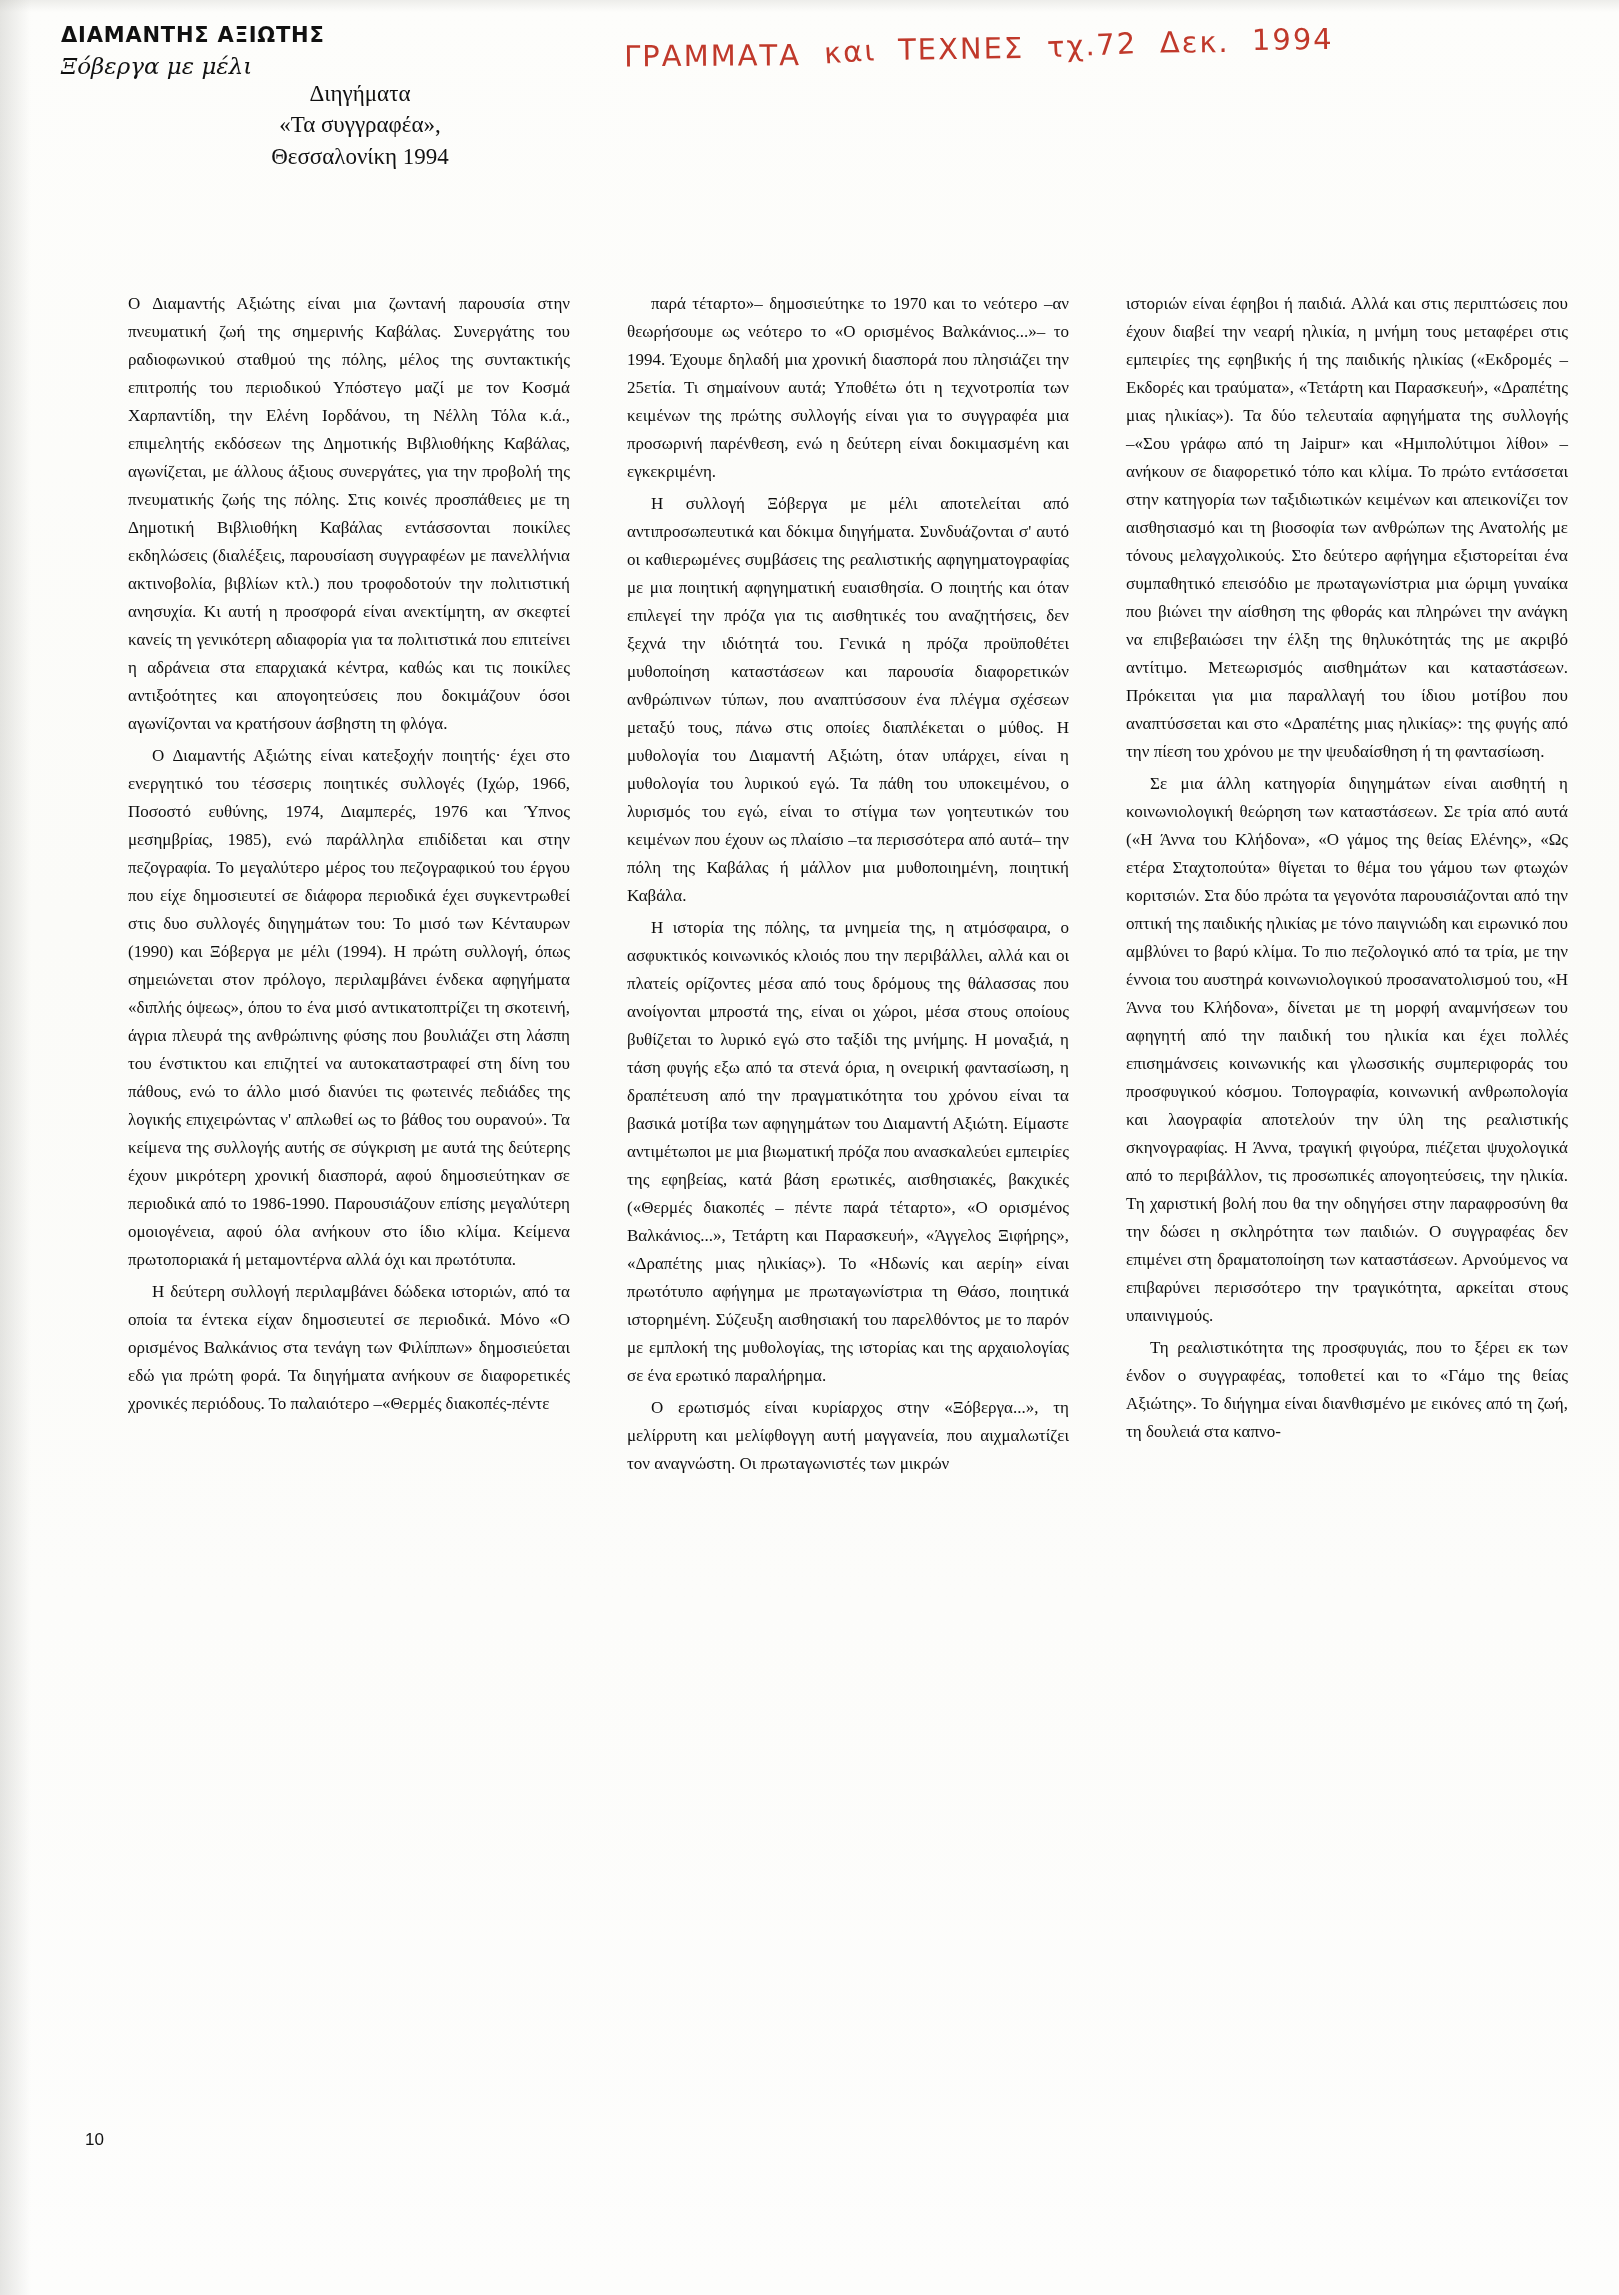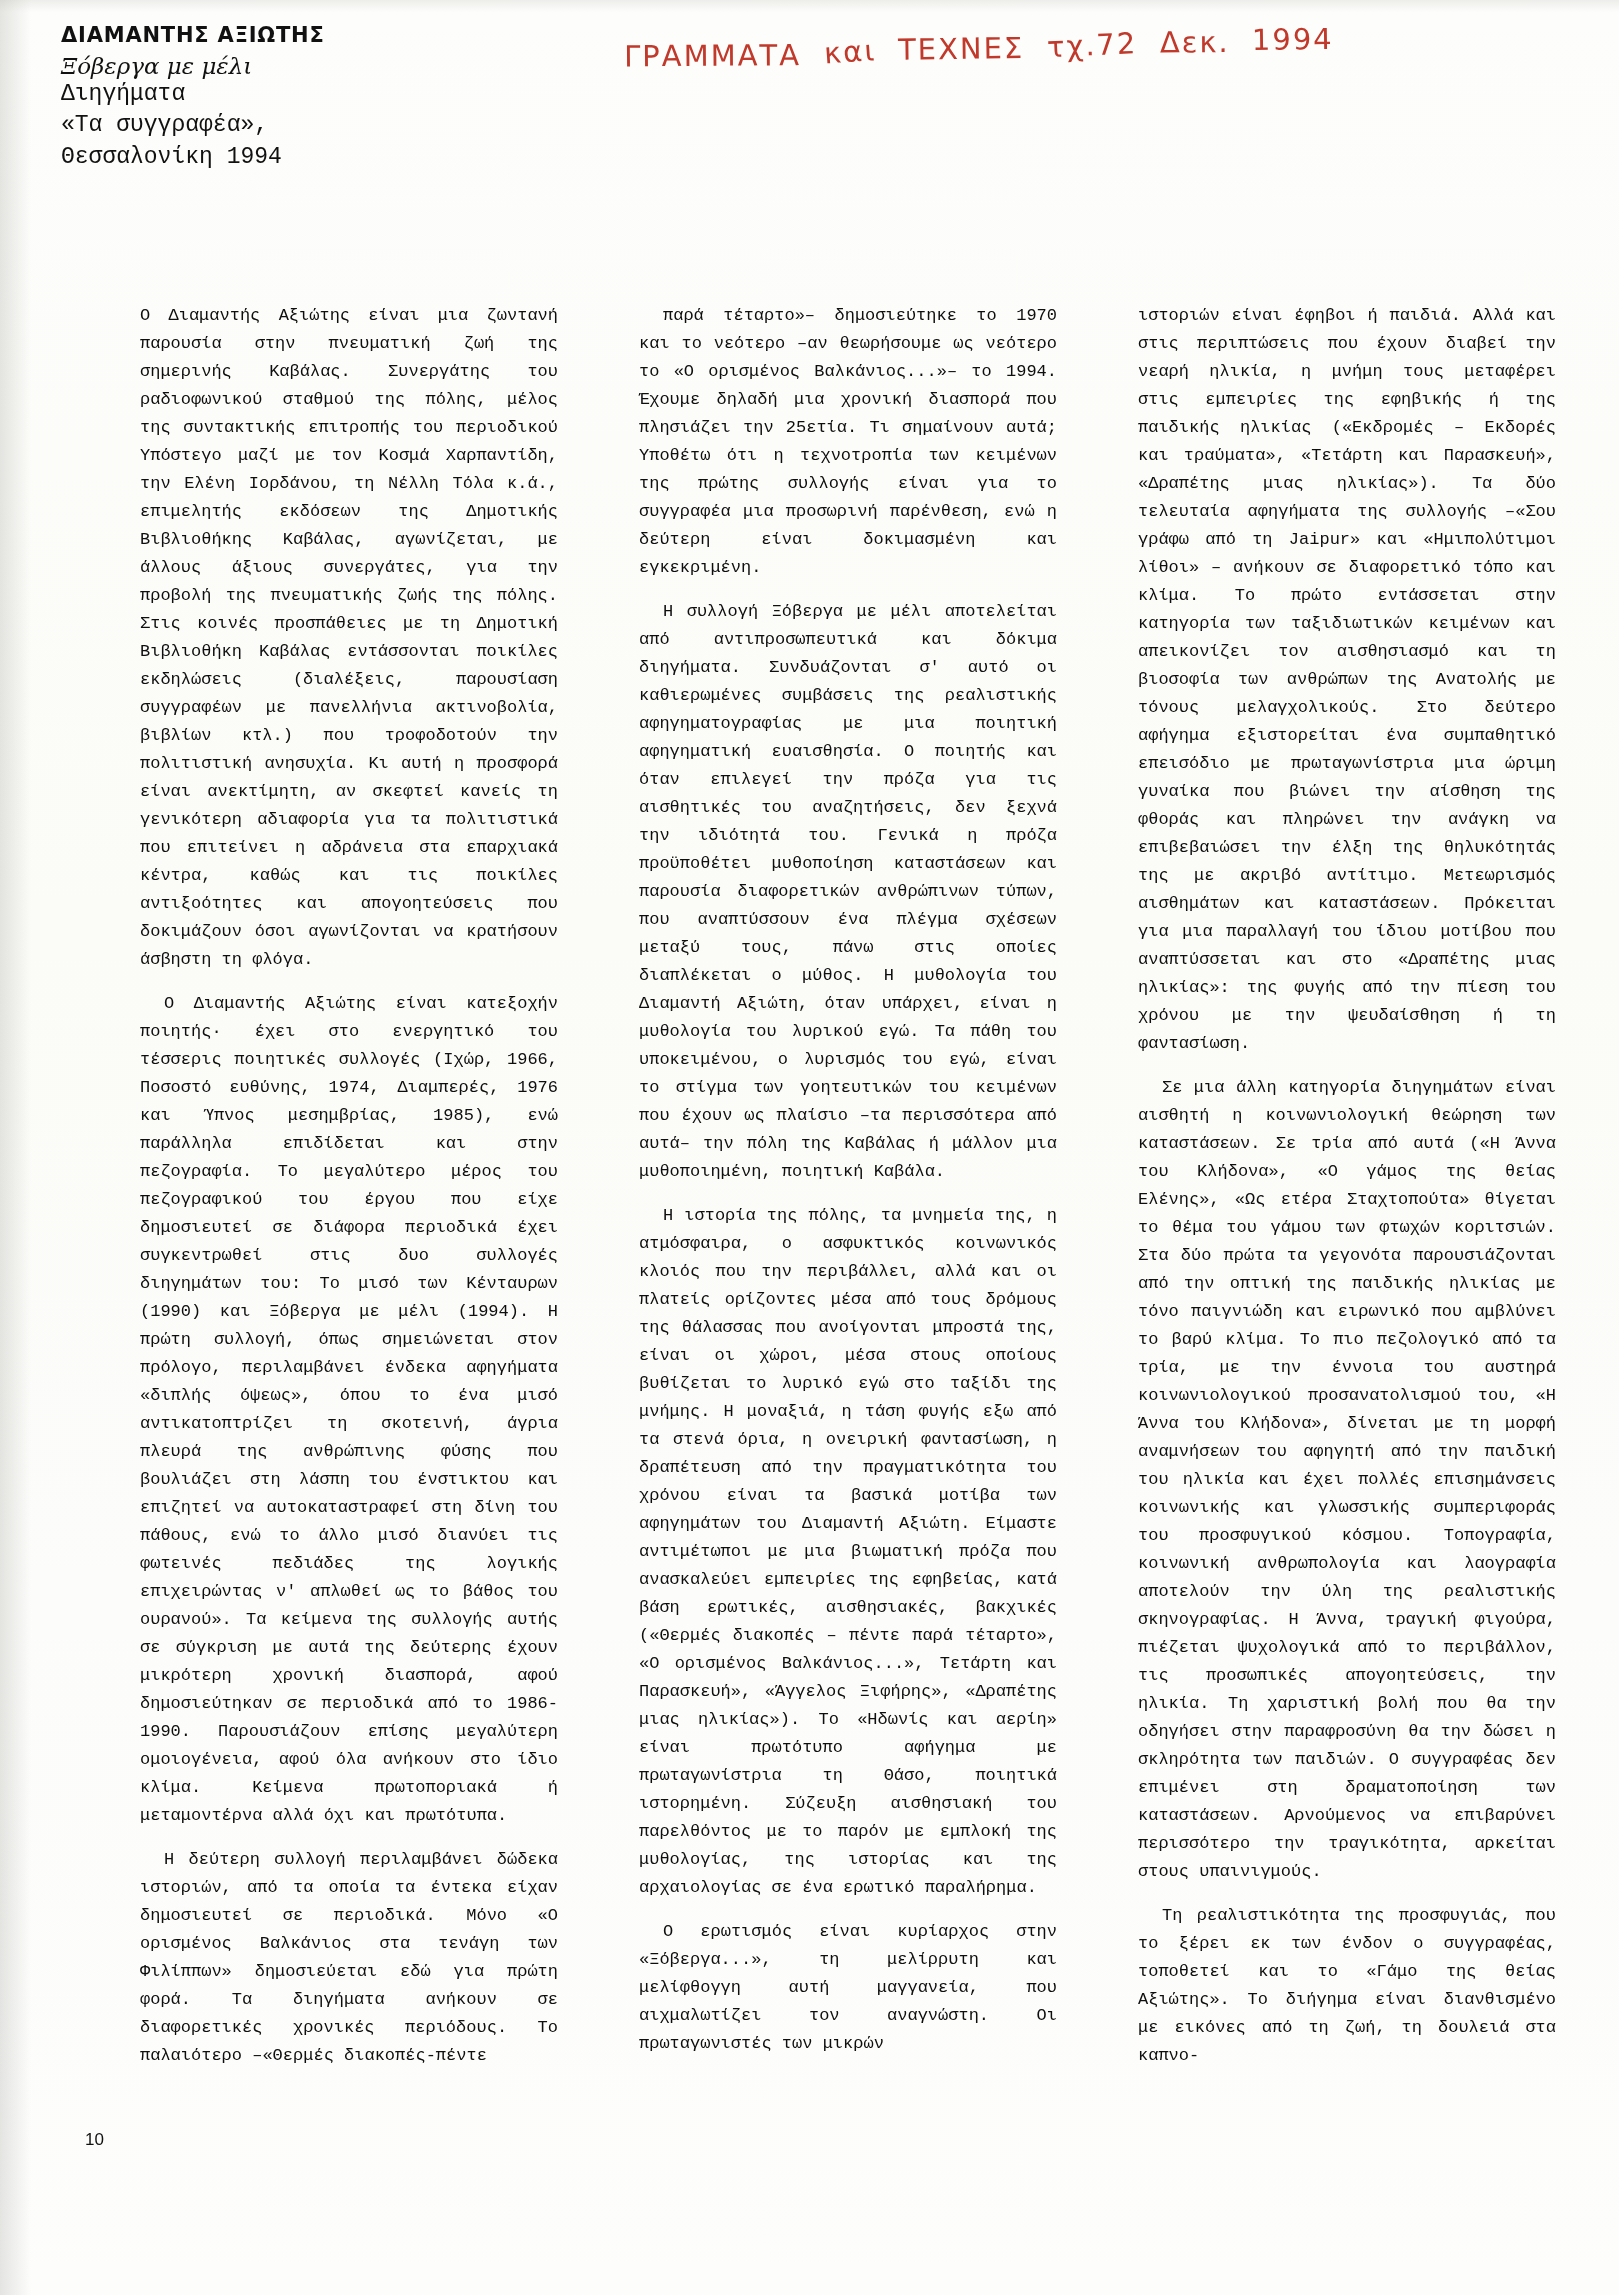--- a/index.html
+++ b/index.html
@@ -39,24 +39,25 @@
     margin: 0 0 6.6px 0;
   }
   .masthead .title-italic {
     font-family: "DejaVu Serif", serif;
     font-style: italic;
     font-size: 23px;
     color: #111;
     margin: 0 0 2px 0;
   }
   .masthead .line {
-    font-family: Liberation Mono, monospace;
+    font-family: Liberation Serif, serif;
     font-size: 23px;
     color: #111;
     margin: 0 0 5.3px 0;
+    text-align: center;
   }
 
   
   .handwriting {
     position: absolute;
     left: 624px;
     top: 31px;
     font-family: "DejaVu Sans", sans-serif;
     font-size: 29px;
     color: #c0392b;
@@ -80,22 +81,22 @@
     left: 124px;
     top: 286px;
     width: 1448px;
     display: flex;
     gap: 49px;
   }
   .col {
     width: 450px;
   }
   .col p {
-    margin: 16px;
-    font-family: Liberation Mono, monospace;
+    margin: 4px;
+    font-family: Liberation Serif, serif;
     font-size: 17px;
     line-height: 28px;
     text-align: justify;
     text-justify: inter-word;
     color: #0e0e0e;
     hyphens: manual;
   }
   .col p + p {
     text-indent: 24px;
   }

